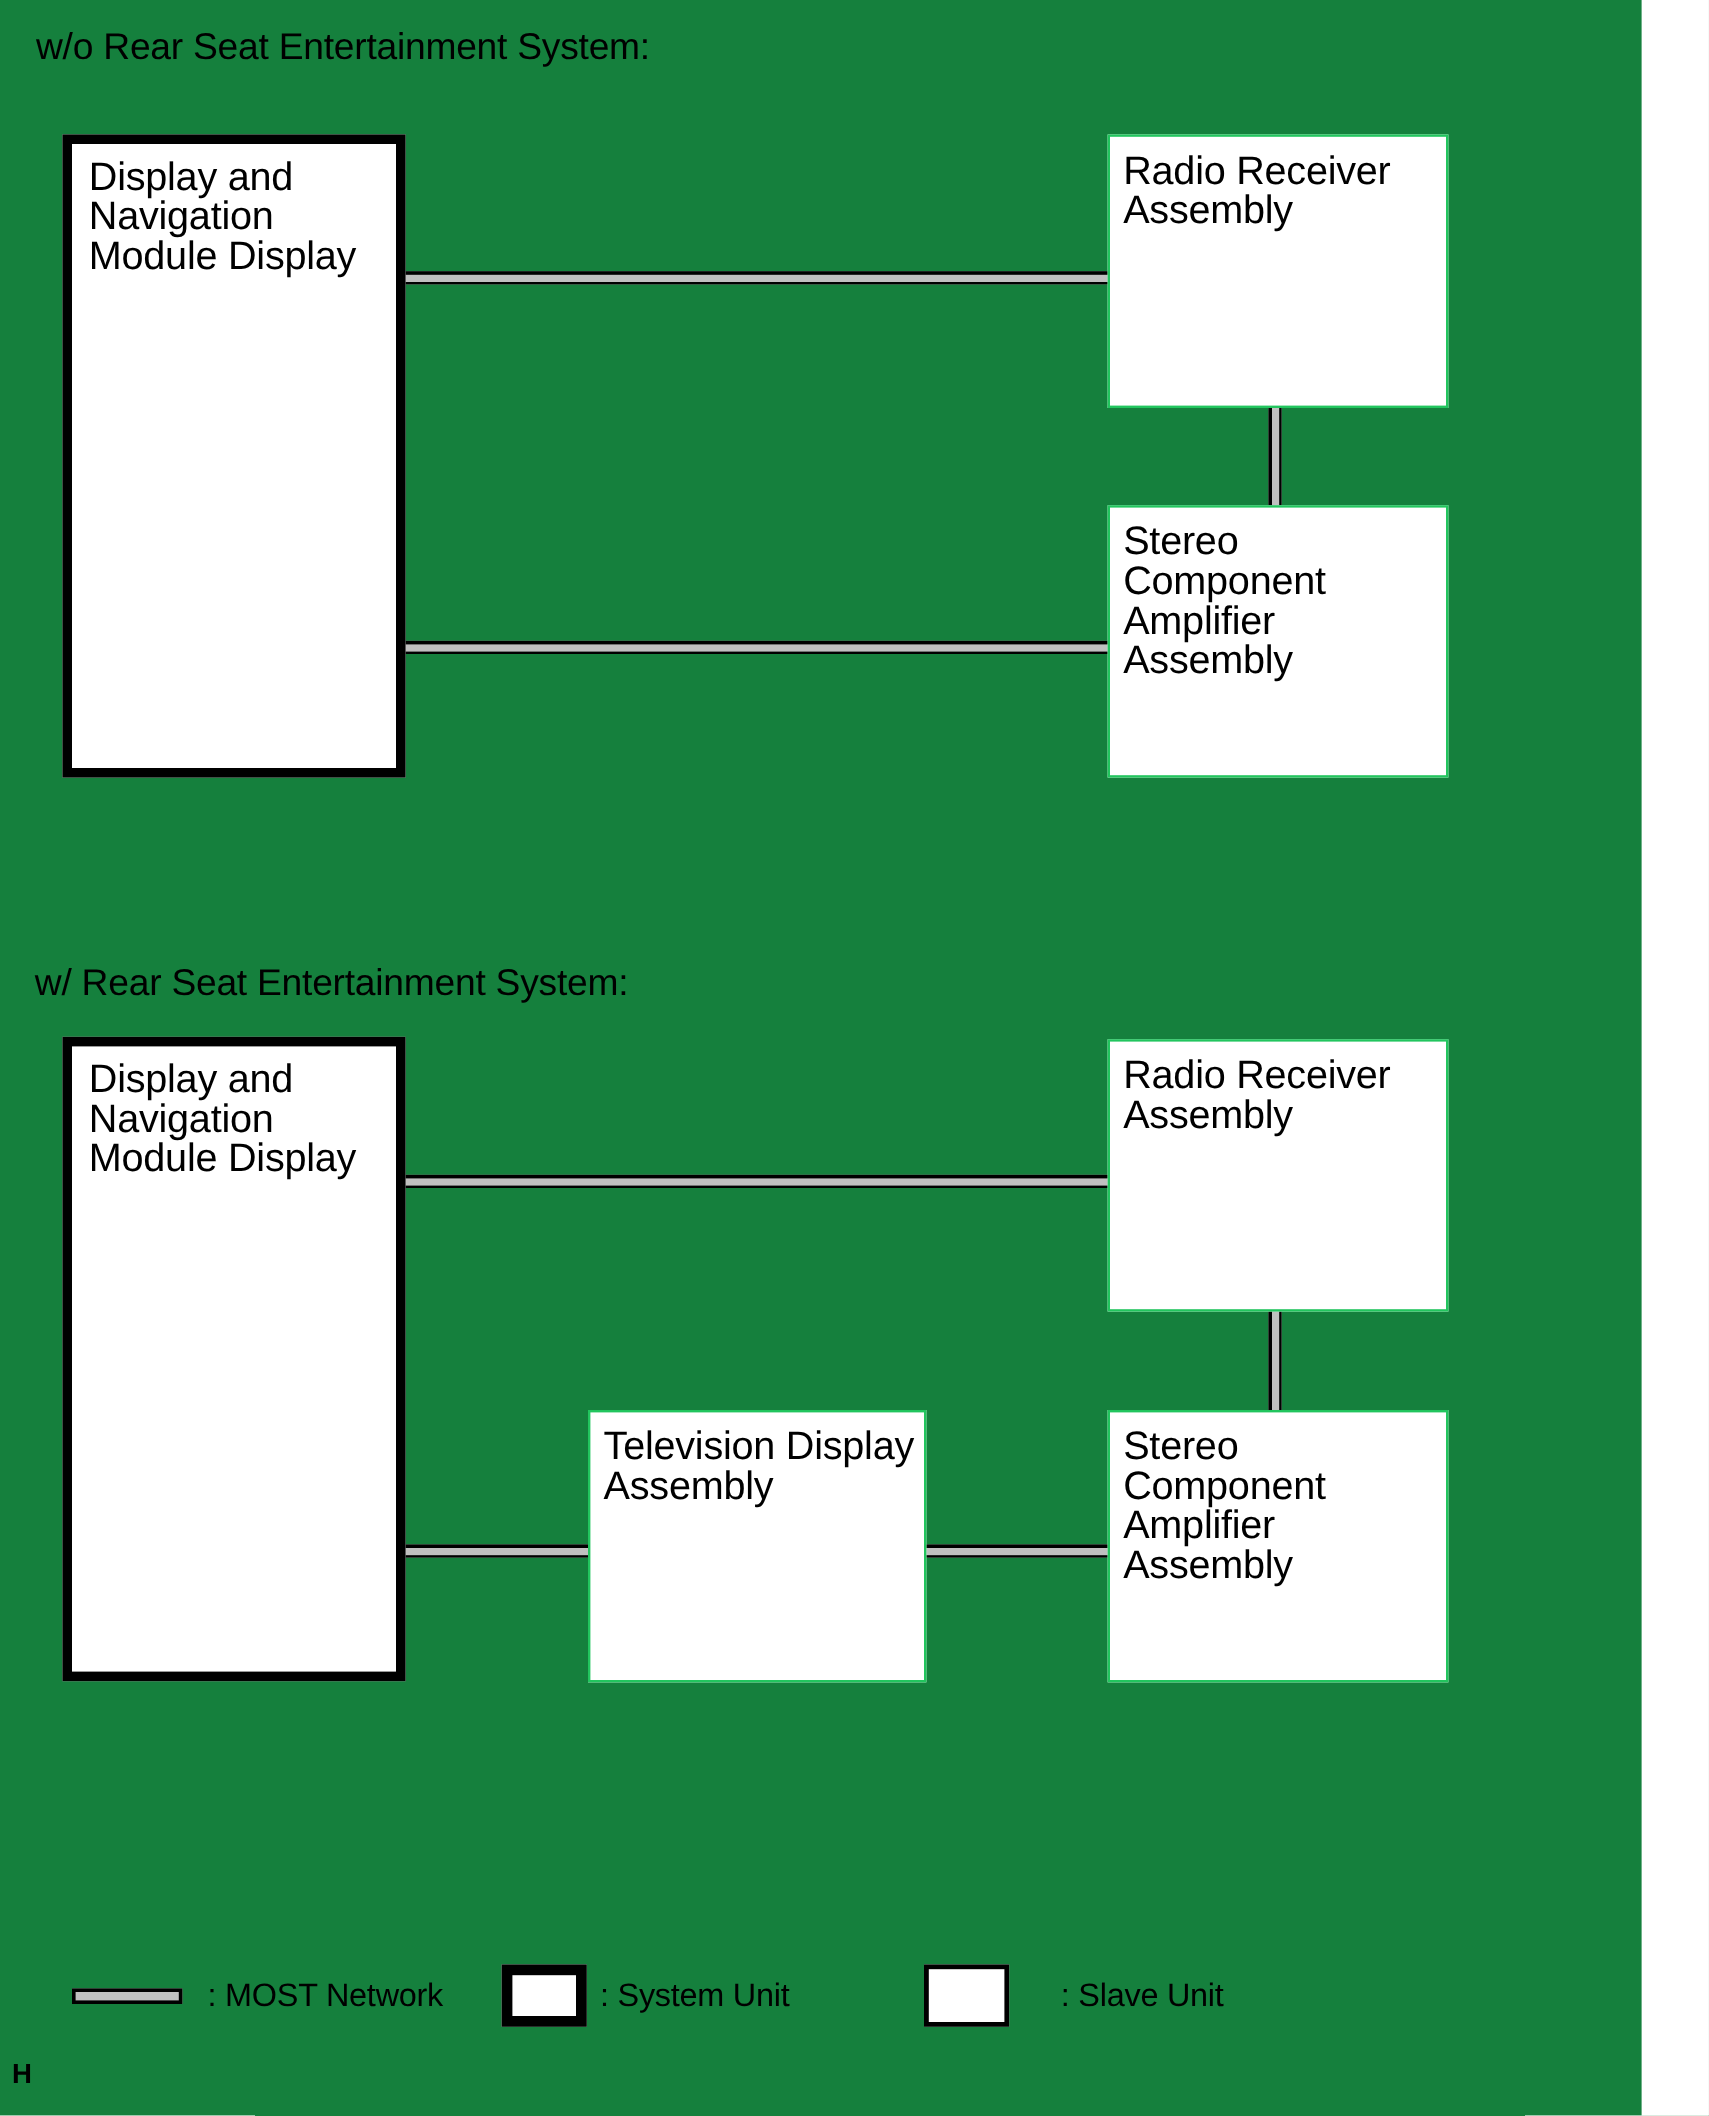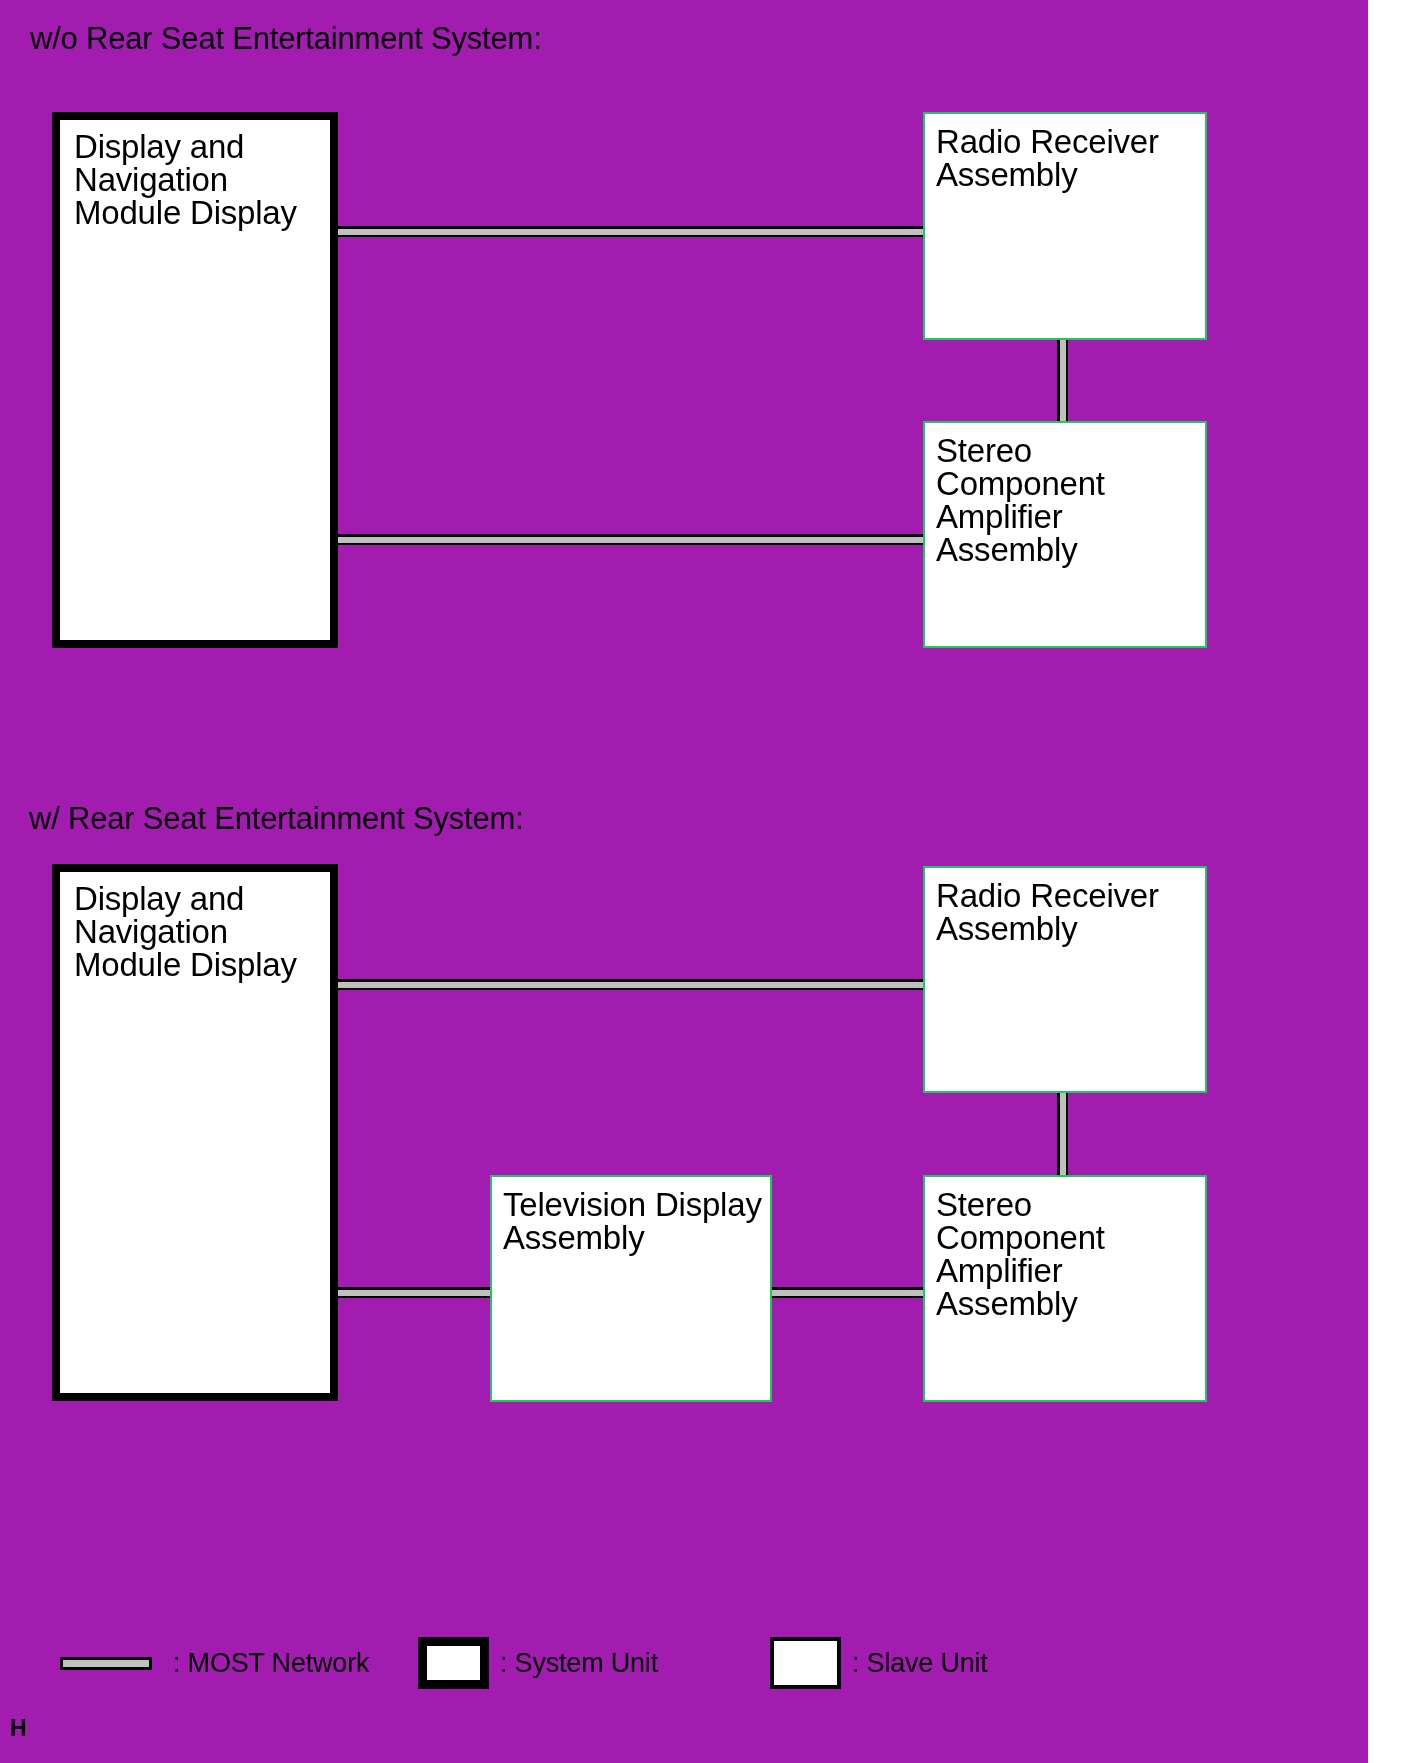--- a/index.html
+++ b/index.html
@@ -11,21 +11,21 @@
   body {
     font-family: "Liberation Sans", sans-serif;
     color: #000000;
     -webkit-font-smoothing: antialiased;
   }
 
   #page {
     position: relative;
     width: 1368px;
     height: 1763px;
-    background: #a21caf;
+    background: #15803d;
     overflow: hidden;
   }
 
   
   .section-title {
     position: absolute;
     font-size: 31px;
     line-height: 34px;
     letter-spacing: -0.2px;
     white-space: nowrap;
@@ -187,21 +187,21 @@
     <div class="legend-item" style="left:60px; top:0;">
       <span class="legend-swatch-line"></span>
       <span class="legend-text">: MOST Network</span>
     </div>
 
     <div class="legend-item" style="left:418px; top:0;">
       <span class="legend-swatch-master"></span>
       <span class="legend-text" style="margin-left:11px;">: System Unit</span>
     </div>
 
-    <div class="legend-item" style="left:770px; top:0;">
+    <div class="legend-item" style="left:770px; top:0;gap:32px;">
       <span class="legend-swatch-slave"></span>
       <span class="legend-text" style="margin-left:11px;">: Slave Unit</span>
     </div>
 
   </div>
 
   <div class="page-mark">H</div>
 
 </div>
 

